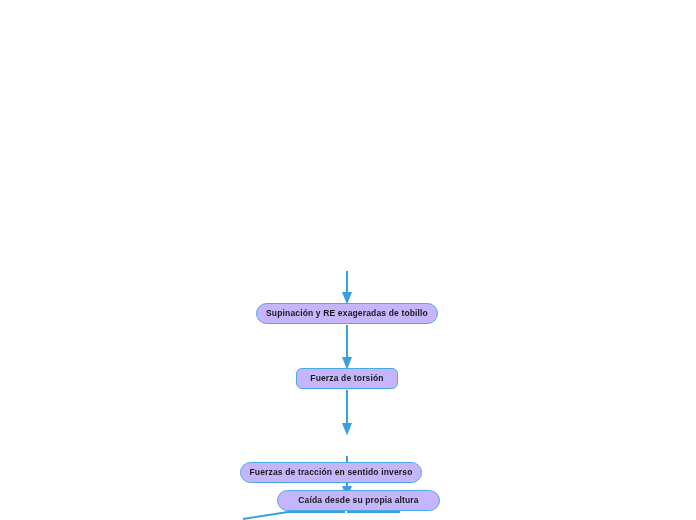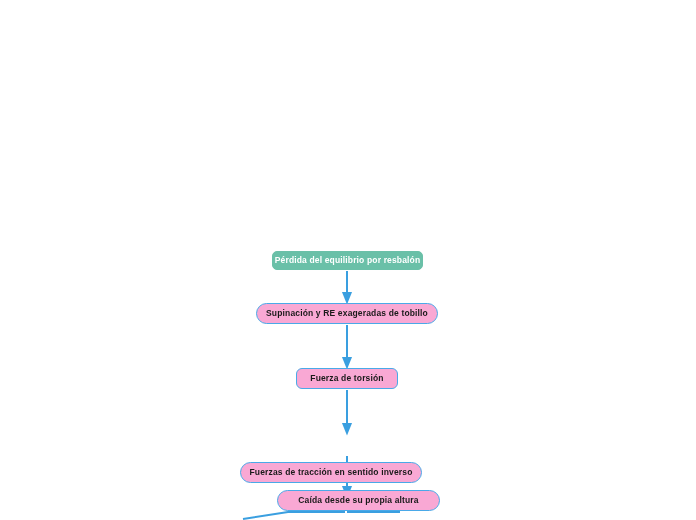--- a/index.html
+++ b/index.html
@@ -49,21 +49,21 @@
     border: 1px solid #6ac0a8;
     border-radius: 5px;
     color: #ffffff;
     font-size: 8.5px;
     font-weight: bold;
     letter-spacing: 0.15px;
   }
 
   
   .node-pill {
-    background: #f9a8d4;
+    background: #c4b5fd;
     border: 1.4px solid #4aa9e8;
     border-radius: 999px;
     color: #1a1a1a;
     font-size: 8.5px;
     font-weight: bold;
     letter-spacing: 0.15px;
   }
 
   .node-label {
     display: block;
@@ -87,23 +87,20 @@
 
     <line x1="347" y1="390" x2="347" y2="429" stroke="#3a9fe0" stroke-width="2" marker-end="url(#arrowhead)"></line>
 
     <line x1="347" y1="456" x2="347" y2="492" stroke="#3a9fe0" stroke-width="2" marker-end="url(#arrowhead)"></line>
 
     <path d="M 243 519 L 288 512 L 345 512" fill="none" stroke="#3a9fe0" stroke-width="2" stroke-linejoin="round"></path>
 
     <line x1="347" y1="512" x2="400" y2="512" stroke="#3a9fe0" stroke-width="2"></line>
   </svg>
 
-  <div class="node node-root" style="left:272px; top:251px; width:151px; height:19px;">
-    <span class="node-label">Pérdida del equilibrio por resbalón</span>
-  </div>
 
   <div class="node node-pill" style="left:256px; top:303px; width:182px; height:21px;">
     <span class="node-label">Supinación y RE exageradas de tobillo</span>
   </div>
 
   <div class="node node-pill" style="left:296px; top:368px; width:102px; height:21px;border-radius:6px;">
     <span class="node-label">Fuerza de torsión</span>
   </div>
 
   <div class="node node-pill" style="left:240px; top:434px; width:182px; height:21px;margin-top:28px;">

